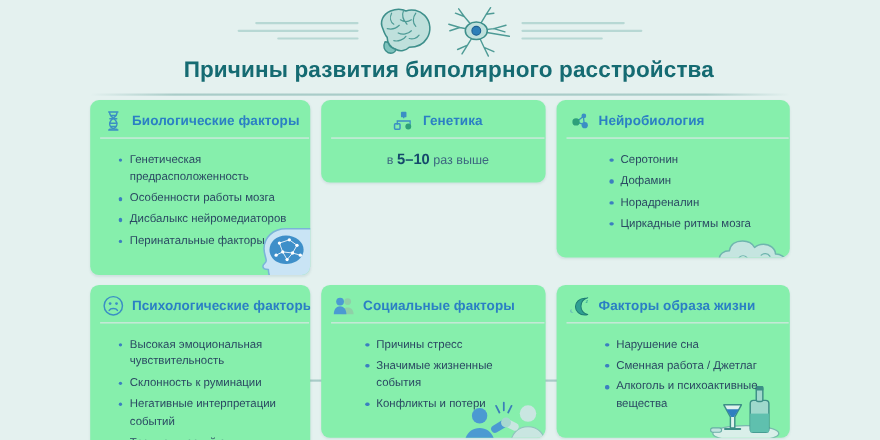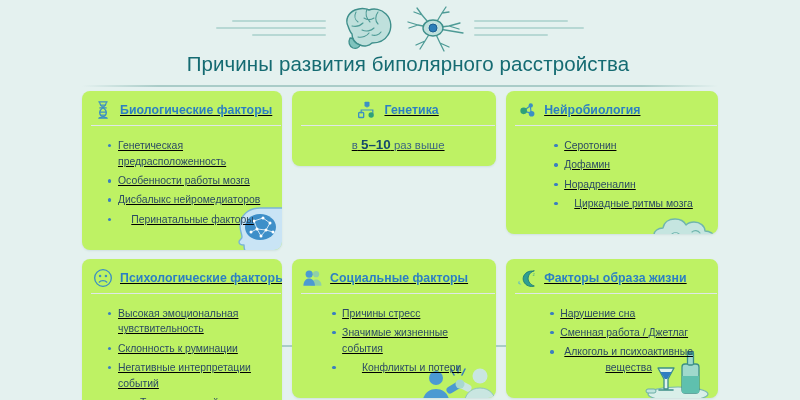--- a/index.html
+++ b/index.html
@@ -54,21 +54,21 @@
     gap: 2px;
     padding: 0 8px;
   }
 
   .page-title {
     position: absolute;
     top: 52px;
     left: 0; right: 12px;
     text-align: center;
     font-size: 20.5px;
-    font-weight: normal;
+    font-weight: bold;
     color: #156b72;
     letter-spacing: 0.1px;
     padding-left: 28px;
   }
 
   .top-rule {
     position: absolute;
     left: 82px;
     right: 82px;
     top: 85px;
@@ -92,28 +92,27 @@
     width: 636px;
   }
   .row {
     display: flex;
     gap: 10px;
     align-items: flex-start;
   }
   .row.row2 { margin-top: 9px; }
 
   .card {
-    background: #bef264;
+    background: #86efac;
     border-radius: 8px;
     box-shadow: 0 1px 2px rgba(40,90,95,0.10);
     padding: 9px 3px 10px 11px;
     position: relative;
     overflow: hidden;
     box-sizing: border-box;
-    text-decoration: underline;
   }
   .col-1 { width: 204px; }
   .col-2 { width: 208px; }
   .col-3 { width: 216px; }
 
   .card.h-tall  { min-height: 110px; }
   .card.h-short { min-height: 72px; }
   .card.h-b     { min-height: 118px; }
 
   .card-head {
@@ -151,21 +150,21 @@
     z-index: 2;
   }
   ul.bullets li {
     position: relative;
     padding-left: 13px;
     font-size: 10.4px;
     line-height: 1.52;
     color: #2b4a63;
     margin-bottom: 3.5px;
   }
-  ul.bullets li:last-child { margin-bottom: 0; text-align: center; }
+  ul.bullets li:last-child { margin-bottom: 0; }
   ul.bullets li::before {
     content: "";
     position: absolute;
     left: 3px;
     top: 6px;
     width: 3.4px;
     height: 3.4px;
     border-radius: 50%;
     background: #3b7fc0;
   }

